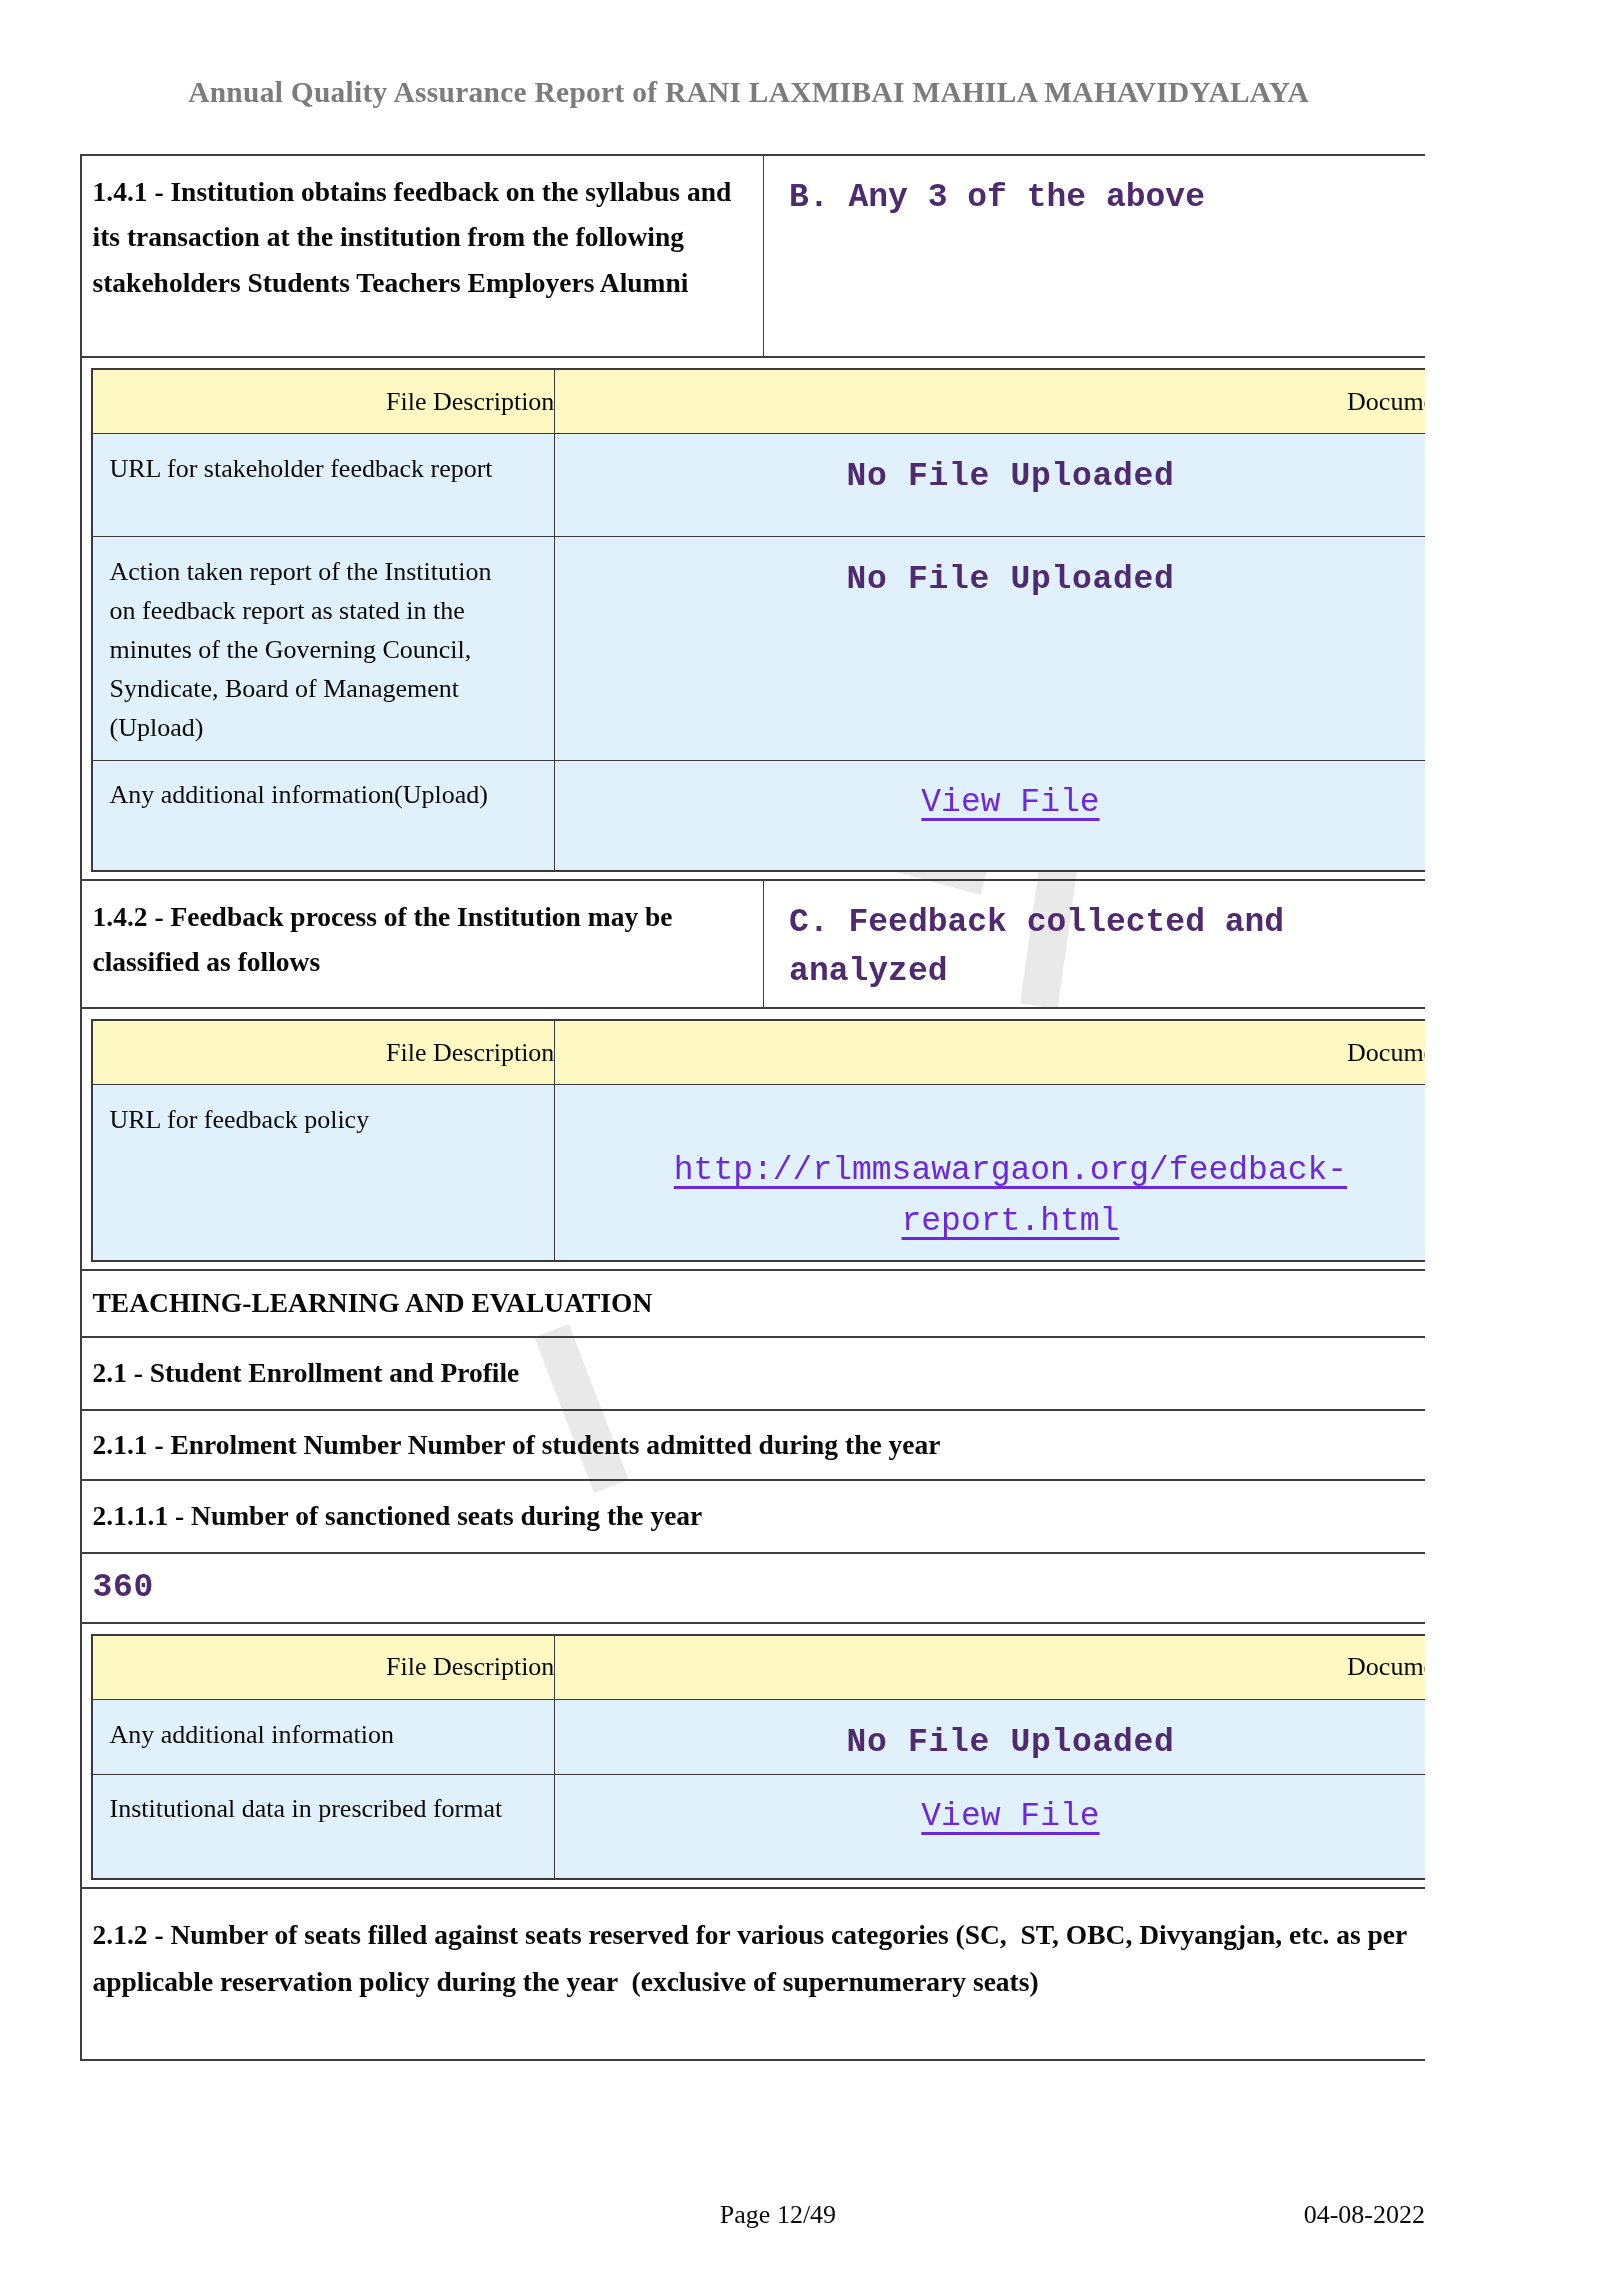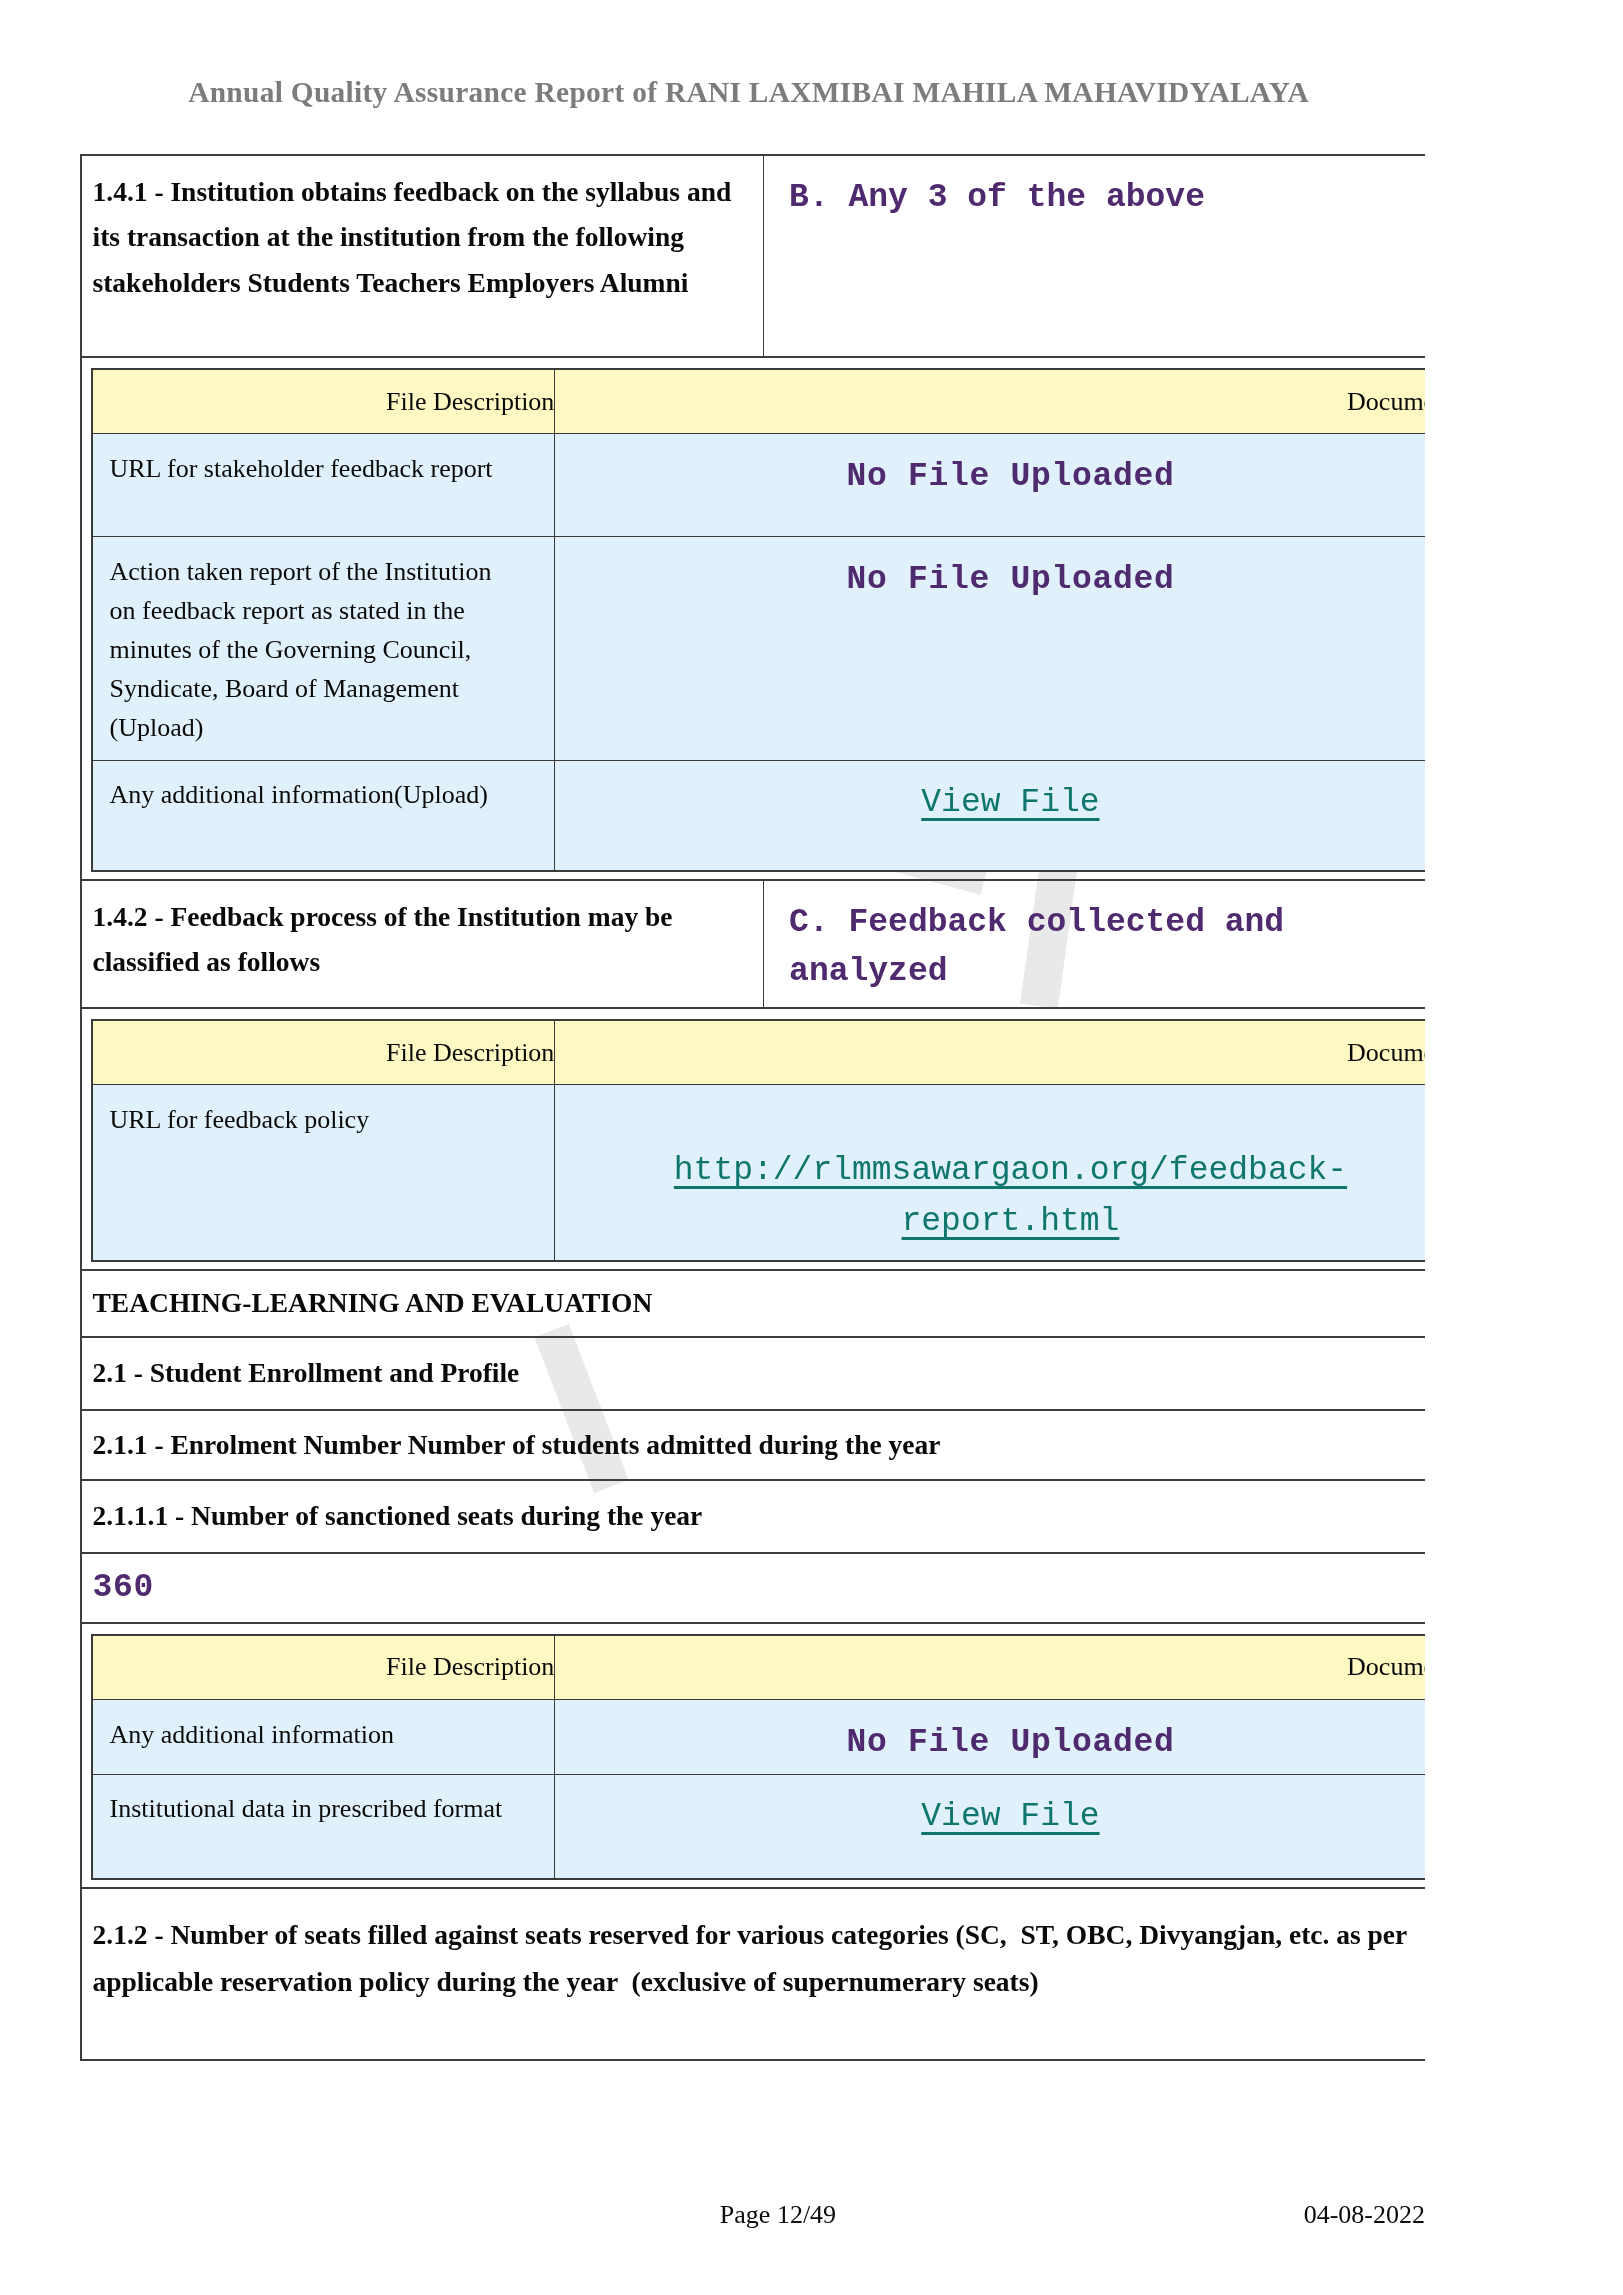--- a/index.html
+++ b/index.html
@@ -58,21 +58,21 @@
     background:#e0f1fb; font-size:26px; line-height:1.5;
     padding:14.4px 52px 13px 17px; white-space:pre-wrap;
   }
   td.val { background:#e0f1fb; text-align:center; padding:23.6px 13px 13px 13px; }
   .mono-val {
     font-family:"Liberation Mono","DejaVu Sans Mono",monospace;
     font-weight:bold; font-size:33px; color:#4f2a6e; letter-spacing:0.7px;
   }
   a.file-link {
     font-family:"Liberation Mono","DejaVu Sans Mono",monospace;
-    font-weight:normal; font-size:33px; color:#0f766e;
+    font-weight:normal; font-size:33px; color:#6d28d9;
     text-decoration:underline; text-underline-offset:6.5px;
   }
   a.url-link { display:inline-block; max-width:707px; line-height:1.55; margin-top:36px; }
   .h158 { height:103px; } .h338 { height:221px; } .h170 { height:111px; }
   .h155 { height:101px; } .h235 { height:154px; }
   .h103 { height:67px; } .h160 { height:105px; }
 
   
   .hrow {
     display:flex; align-items:center;

